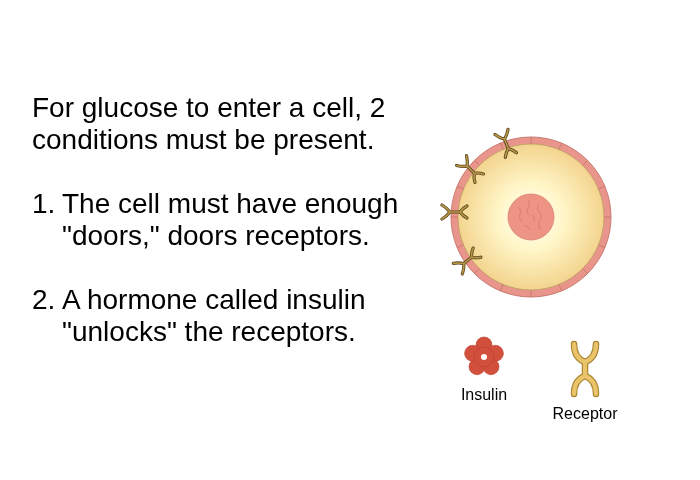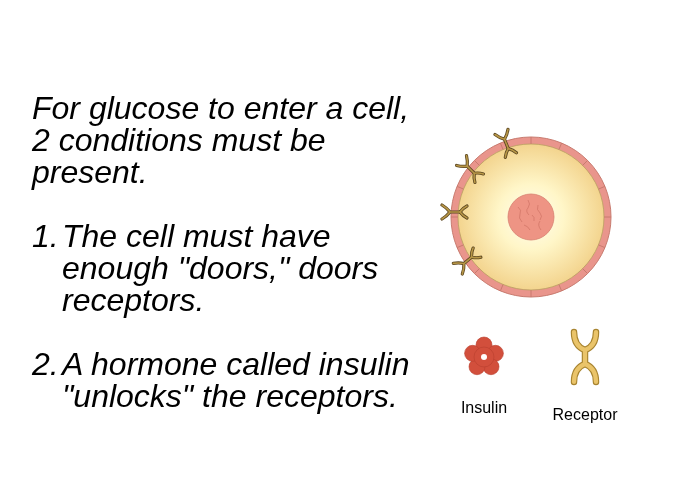--- a/index.html
+++ b/index.html
@@ -13,23 +13,22 @@
       position: relative;
       overflow: hidden;
       font-family: "Liberation Sans", sans-serif;
       color: #000000;
     }
     .text-block {
       position: absolute;
       left: 32px;
       top: 92px;
       width: 400px;
-      font-size: 32px;
+      font-size: 28px;
       line-height: 32px;
-      font-style: italic;
     }
     .intro {
       margin: 0 0 32px 0;
     }
     .cond {
       display: flex;
       margin: 0 0 32px 0;
     }
     .cond-num {
       width: 30px;
@@ -45,21 +44,21 @@
       width: 190px;
       height: 190px;
     }
     .legend-item {
       position: absolute;
       text-align: center;
       font-size: 16px;
     }
     .legend-label {
       display: block;
-      margin-top: 16px;
+      margin-top: 3px;
     }
   </style>
 </head>
 <body>
 
 <div class="text-block">
   <p class="intro">For glucose to enter a cell, 2 conditions must be present.</p>
   <div class="cond">
     <span class="cond-num">1.</span>
     <span class="cond-text">The cell must have enough "doors," doors receptors.</span>
@@ -160,21 +159,21 @@
       <circle cx="29" cy="31.7" r="8"></circle>
       <circle cx="15" cy="31.7" r="8"></circle>
       <circle cx="10.6" cy="18.3" r="8"></circle>
       <circle cx="22" cy="22" r="10"></circle>
     </g>
     <circle cx="22" cy="22" r="3" fill="#ffffff"></circle>
   </svg>
   <span class="legend-label">Insulin</span>
 </div>
 
-<div class="legend-item" style="left:545px; top:328px; width:80px;">
+<div class="legend-item" style="left:545px; top:340px; width:80px;">
   <svg width="30" height="58" viewBox="0 0 30 58">
     <g fill="none" stroke="#a88430" stroke-width="6.5" stroke-linecap="round">
       <path d="M4 4 q0 14 11 18 q11 -4 11 -18"></path>
       <path d="M15 22 L15 36"></path>
       <path d="M4 54 q0 -14 11 -18 q11 4 11 18"></path>
     </g>
     <g fill="none" stroke="#eac46a" stroke-width="4.2" stroke-linecap="round">
       <path d="M4 4 q0 14 11 18 q11 -4 11 -18"></path>
       <path d="M15 22 L15 36"></path>
       <path d="M4 54 q0 -14 11 -18 q11 4 11 18"></path>

